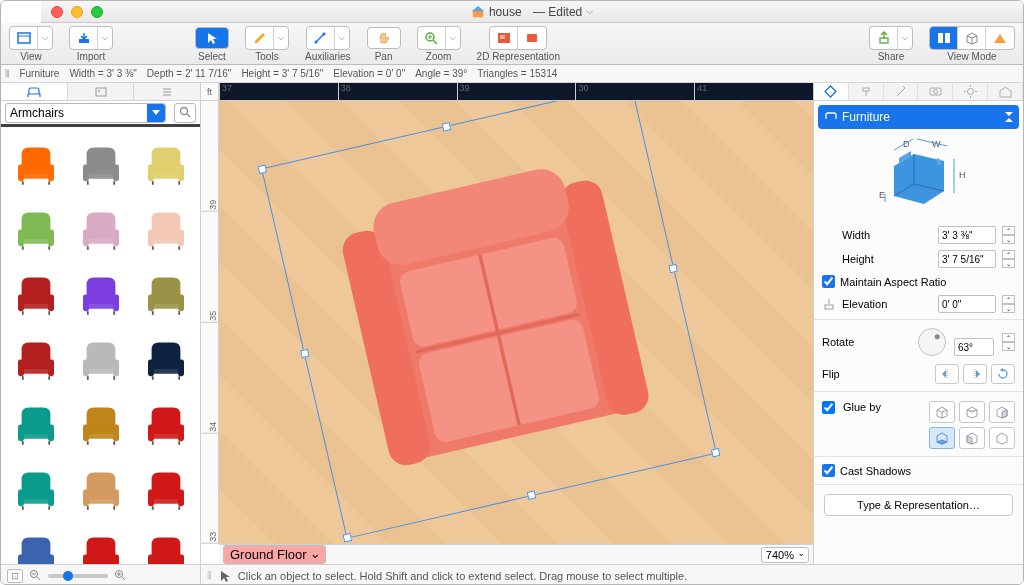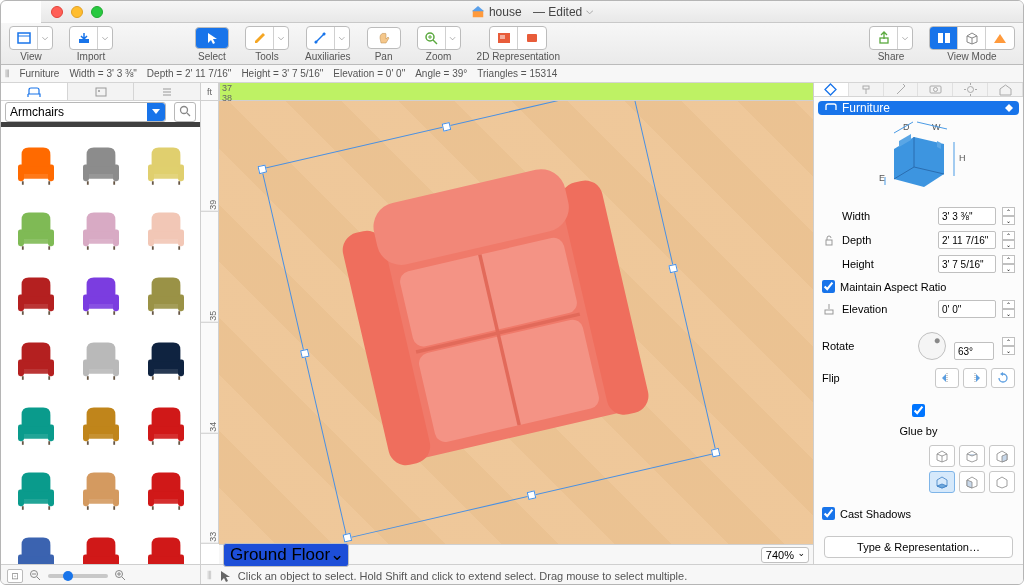--- a/index.html
+++ b/index.html
@@ -31,48 +31,48 @@
 .optbar{height:18px;border-bottom:1px solid #d5d5d5;background:#f7f7f7;display:flex;align-items:center;font-size:10px;color:#555;padding:0 4px;gap:10px;}
 .optbar .grip{color:#999;}
 
 
 .main{display:flex;height:calc(585px - 22px - 42px - 18px - 22px);}
 .left{width:200px;border-right:1px solid #cfcfcf;display:flex;flex-direction:column;}
 .left .tabs{height:18px;background:#f3f3f3;border-bottom:1px solid #d5d5d5;display:flex;}
 .left .tabs .t{flex:1;display:flex;align-items:center;justify-content:center;border-right:1px solid #d5d5d5;}
 .left .tabs .t:last-child{border-right:none;}
 .left .tabs .t.active{background:#fff;}
-.searchrow{height:26px;display:flex;align-items:center;padding:3px 4px;gap:8px;border-bottom:5px solid #404040;}
+.searchrow{height:26px;display:flex;align-items:center;padding:3px 4px;gap:8px;border-bottom:3px solid #404040;}
 .combo{flex:1;height:20px;border:1px solid #b8b8b8;border-radius:3px;display:flex;align-items:center;padding:0 4px;font-size:12px;background:#fff;position:relative;}
 .combo .arrow{position:absolute;right:0;top:0;bottom:0;width:18px;background:#1874ea;border-radius:0 3px 3px 0;display:flex;align-items:center;justify-content:center;}
 .combo .arrow::after{content:"";border-left:4px solid transparent;border-right:4px solid transparent;border-top:5px solid #fff;}
 .magbtn{width:22px;height:20px;border:1px solid #b8b8b8;border-radius:3px;display:flex;align-items:center;justify-content:center;background:#fff;}
 .grid{flex:1;overflow:hidden;padding:6px;}
 .gridin{display:grid;grid-template-columns:repeat(3,1fr);gap:8px;}
 .chair{aspect-ratio:1;display:flex;align-items:center;justify-content:center;}
 .chair svg{width:48px;height:48px;}
 
 
 .center{flex:1;display:flex;flex-direction:column;position:relative;text-decoration:underline;}
-.ruler-h{position:absolute;top:0;left:18px;right:0;height:18px;background:#bef264;border-bottom:1px solid #d0d0d0;font-size:9px;color:#666;display:flex;flex-direction:column;}
+.ruler-h{position:absolute;top:0;left:18px;right:0;height:18px;background:#0f172a;border-bottom:1px solid #d0d0d0;font-size:9px;color:#666;display:flex;}
 .ruler-h .tick{flex:1;border-left:1px solid #ccc;padding-left:2px;}
 .ruler-v{position:absolute;top:18px;left:0;bottom:20px;width:18px;background:#fafafa;border-right:1px solid #d0d0d0;font-size:9px;color:#666;display:flex;flex-direction:column;}
 .ruler-v .tick{flex:1;border-top:1px solid #ccc;padding-top:1px;writing-mode:vertical-lr;transform:rotate(180deg);}
 .ruler-corner{position:absolute;top:0;left:0;width:18px;height:18px;background:#fafafa;border-right:1px solid #d0d0d0;border-bottom:1px solid #d0d0d0;font-size:9px;color:#666;display:flex;align-items:center;justify-content:center;}
 .canvas{position:absolute;top:18px;left:18px;right:0;bottom:20px;background:#f2cfa2;overflow:hidden;}
 .floor-pattern{position:absolute;inset:0;background:repeating-linear-gradient(45deg,#eec698 0,#eec698 40px,#e9bf8e 40px,#e9bf8e 80px);opacity:0.8;}
 .sel-box{position:absolute;top:20px;left:80px;width:380px;height:380px;border:1px solid #4a90e2;transform:rotate(-13deg);transform-origin:center;}
 .handle{position:absolute;width:8px;height:8px;background:#fff;border:1px solid #4a90e2;}
 .h-tl{top:-4px;left:-4px;}.h-bl{bottom:-4px;left:-4px;}.h-br{bottom:-4px;right:-4px;}
 .h-t{top:-4px;left:50%;margin-left:-4px;}.h-b{bottom:-4px;left:50%;margin-left:-4px;}
 .h-l{left:-4px;top:50%;margin-top:-4px;}.h-r{right:-4px;top:50%;margin-top:-4px;}
 .armchair-obj{position:absolute;top:40px;left:100px;width:350px;height:350px;transform:rotate(-13deg);}
 
 .floorbar{position:absolute;bottom:0;left:18px;right:0;height:20px;background:#f7f7f7;border-top:1px solid #d0d0d0;display:flex;align-items:center;font-size:11px;padding:0 4px;}
-.floorsel{border:1px solid #c0c0c0;border-radius:3px;padding:1px 18px 1px 6px;background:#1d4ed8;position:relative;font-size:17px;}
+.floorsel{border:1px solid #c0c0c0;border-radius:3px;padding:1px 18px 1px 6px;background:#fca5a5;position:relative;font-size:13px;}
 .floorsel::after{content:"⌄";position:absolute;right:4px;top:0;}
 .zoomval{margin-left:auto;border:1px solid #c0c0c0;border-radius:3px;padding:1px 14px 1px 4px;background:#fff;font-size:11px;position:relative;}
 .zoomval::after{content:"⌄";position:absolute;right:3px;top:0;font-size:9px;}
 
 
 .right{width:210px;border-left:1px solid #cfcfcf;background:#fcfcfc;display:flex;flex-direction:column;font-size:11px;overflow:hidden;}
 .right .tabs{height:18px;background:#f3f3f3;border-bottom:1px solid #d5d5d5;display:flex;}
 .right .tabs .t{flex:1;display:flex;align-items:center;justify-content:center;border-right:1px solid #e0e0e0;color:#999;}
 .right .tabs .t.active{background:#fff;color:#1874ea;}
 .insp-sel{height:24px;margin:4px;background:#1874ea;color:#fff;border-radius:4px;display:flex;align-items:center;padding:0 6px;font-size:12px;position:relative;}
@@ -664,34 +664,20 @@
       <span class="lbl">Width</span>
       <div class="dimval">
           <span>3' 3 ⅜"</span>
         </div>
       <div class="stepper">
           <div>⌃</div>
           <div>⌄</div>
         </div>
     </div>
     <div class="dimrow">
-      <svg width="14" height="14">
-          <rect x="4" y="7" width="6" height="5" fill="none" stroke="#999"></rect>
-          <path d="M5 7 L5 5 Q5 3 7 3 Q9 3 9 5" fill="none" stroke="#999"></path>
-        </svg>
-      <span class="lbl">Depth</span>
-      <div class="dimval">
-          <span>2' 11 7/16"</span>
-        </div>
-      <div class="stepper">
-          <div>⌃</div>
-          <div>⌄</div>
-        </div>
-    </div>
-    <div class="dimrow">
       <svg width="14" height="14" style="opacity:0;"></svg>
       <span class="lbl">Height</span>
       <div class="dimval">
           <span>3' 7 5/16"</span>
         </div>
       <div class="stepper">
           <div>⌃</div>
           <div>⌄</div>
         </div>
     </div>
@@ -742,21 +728,21 @@
           </div>
         <div class="iconbtn">
             <svg width="14" height="12">
               <path d="M7 2 A4 4 0 1 1 3 6" fill="none" stroke="#5a9de0" stroke-width="1.3"></path>
               <path d="M7 0 L7 4 L4 2 Z" fill="#5a9de0"></path>
             </svg>
           </div>
       </div>
     </div>
     <div class="divider"></div>
-    <div class="rotrow" style="align-items:center;padding-top:6px;flex-direction:column;">
+    <div class="rotrow" style="align-items:flex-start;padding-top:6px;">
       <input type="checkbox" checked="" style="">
       <span style="flex:1;">Glue by</span>
       <div class="gluegrid">
         <div class="gluebtn">
             <svg width="16" height="14">
               <path d="M3 5 L8 2 L13 5 L13 11 L8 13 L3 11 Z M3 5 L8 7 L13 5 M8 7 L8 13" fill="none" stroke="#888" stroke-width="0.8"></path>
             </svg>
           </div>
         <div class="gluebtn">
             <svg width="16" height="14">

